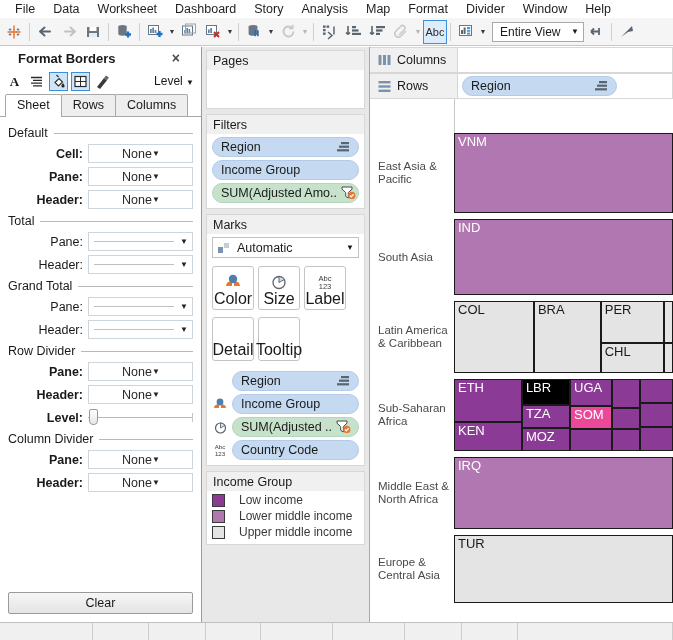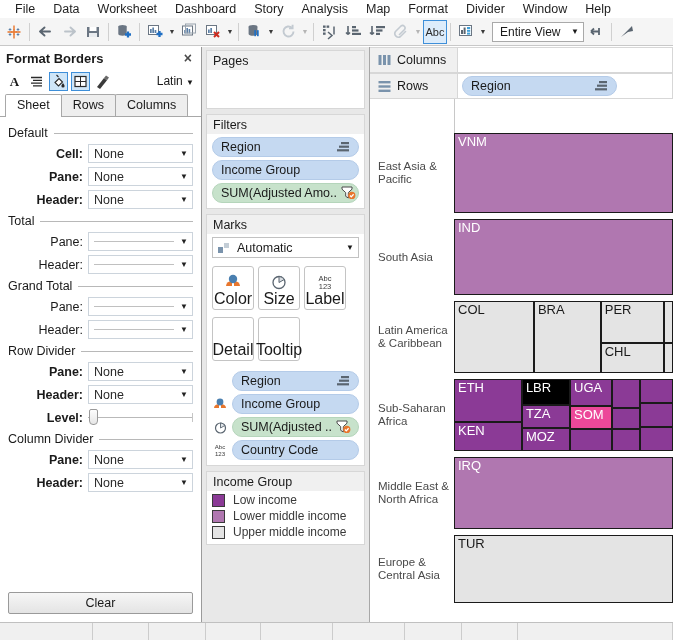--- a/index.html
+++ b/index.html
@@ -67,21 +67,21 @@
 
   
   #format-panel {
     width: 202px; background:#ffffff;
     border-right:1px solid #9a9a9a;
     display:flex; flex-direction:column;
     position:relative;
   }
   #fp-title {
     height: 22px; display:flex; align-items:center;
-    padding: 0 6px; justify-content:space-between;
+    padding: 0 18px; justify-content:space-between;
     font-weight: bold; font-size:13px; color:#1a1a1a;
   }
   #fp-close { font-size:14px; color:#4a4a4a; cursor:default; padding:0 3px;}
   #fp-toolbar {
     height: 24px; display:flex; align-items:center; padding:0 5px;
     justify-content:space-between;
   }
   .fp-tools { display:flex; align-items:center; gap:3px; }
   .fp-tool {
     width:19px; height:19px; display:flex; align-items:center; justify-content:center;
@@ -109,21 +109,21 @@
   }
   .sect-head .rule { flex:1; height:1px; background:#b8b8b8; }
   .frow {
     display:flex; align-items:center; justify-content:flex-end;
     margin: 4px 0; gap: 5px;
   }
   .flabel { font-size:12.5px; white-space:nowrap; }
   .flabel.b { font-weight:bold; }
   .fcombo {
     width: 105px; height:19px; border:1px solid #ccd4dc; background:#ffffff;
-    display:flex; align-items:center; justify-content:space-between;
+    display:flex; align-items:center; justify-content:center;
     padding: 0 4px 0 5px; font-size:12.5px; color:#2a2a2a;
   }
   .fcombo .cr { font-size:8px; color:#222; }
   .fcombo .lineval {
     flex:1; height:1px; background:#c0c0c0; margin-right:6px;
   }
   .slider-wrap { width:105px; height:19px; position:relative; display:flex; align-items:center;}
   .slider-track { position:absolute; left:0; right:0; height:1px; background:#b9b9b9; top:9px;}
   .slider-tick { position:absolute; right:0; top:5px; width:1px; height:9px; background:#c5c5c5;}
   .slider-thumb {
@@ -176,21 +176,21 @@
     background:#fff; display:flex; flex-direction:column; align-items:center;
     justify-content:center; gap:2px; font-size:11px; cursor:default;
   }
   .mk-btn .lbl { font-size:16px; color:#1a1a1a; line-height:11px;}
   .mk-rows { display:flex; flex-direction:column; gap:3px; margin-top:3px;}
   .mk-row { display:flex; align-items:center; gap:4px; }
   .mk-row .shelf-ico { width:16px; height:16px; display:flex; align-items:center; justify-content:center; flex-shrink:0;}
   .mk-row .pill { flex:1; }
 
   #legend-card .card-body { gap:2px; padding-top:2px;}
-  .legend-row { display:flex; align-items:center; gap:8px; font-size:12px; color:#3a3a3a;}
+  .legend-row { display:flex; align-items:center; gap:14px; font-size:12px; color:#3a3a3a;}
   .legend-sw { width:13px; height:13px; border:1px solid #3a3a3a; flex-shrink:0;}
 
   
   #view-pane { flex:1; background:#ffffff; display:flex; flex-direction:column; min-width:0;}
   .shelf-bar { display:flex; align-items:center; height:26px; }
   .shelf-label {
     width: 88px; height:26px; background:#f0f0f0; border:1px solid #d7d7d7;
     border-left:none; display:flex; align-items:center; gap:6px; padding-left:8px;
     font-size:12.5px; flex-shrink:0;
   }
@@ -466,21 +466,21 @@
             </svg>
         </div>
         <div class="fp-tool">
           <svg width="15" height="15" viewBox="0 0 15 15">
               <path d="M2 13l7-9 3 2.2-7 8.8z" fill="#3a3a3a"></path>
               <path d="M9 4l2-2.6 3 2.2L12 6.2z" fill="#6a6a6a"></path>
             </svg>
         </div>
       </div>
       <div id="fields-btn">
-        <span>Latin</span>
+        <span>Level</span>
         <span style="font-size:8px">▼</span>
       </div>
     </div>
 
     <div id="fp-tabs">
         <div class="fp-tab sel">Sheet</div>
         <div class="fp-tab">Rows</div>
         <div class="fp-tab">Columns</div>
       </div>
 

